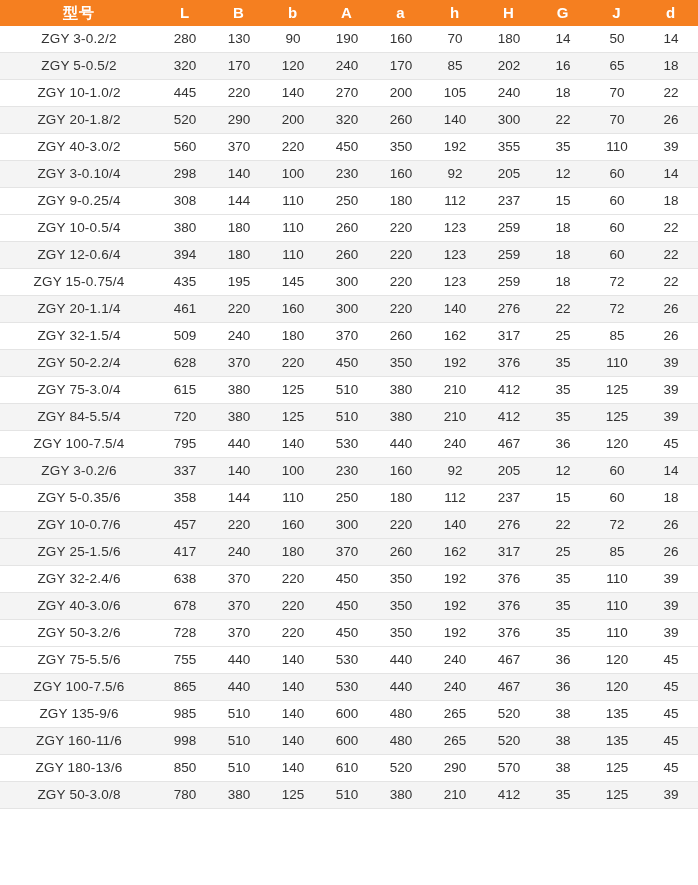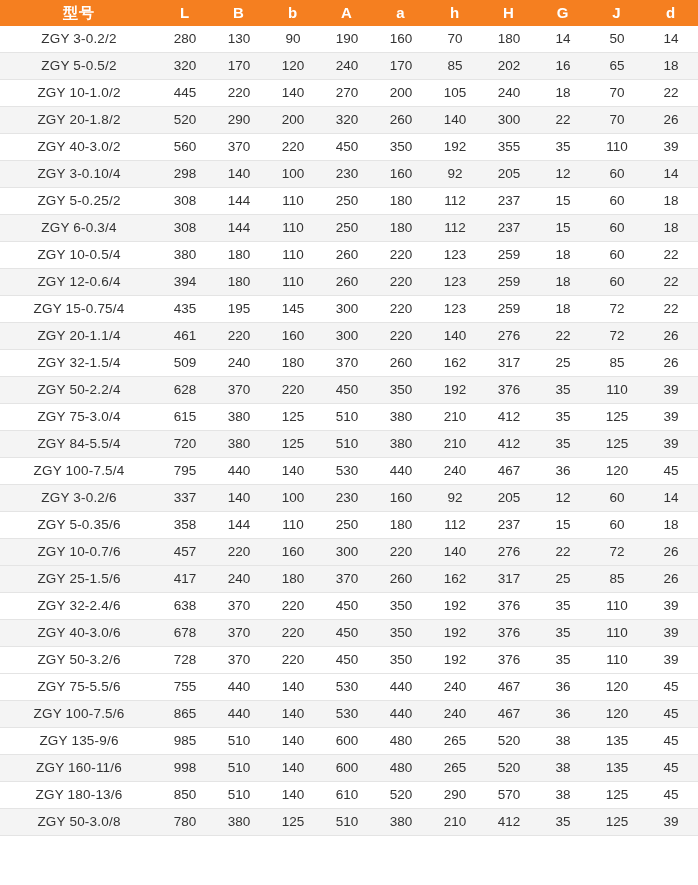--- a/index.html
+++ b/index.html
@@ -161,34 +161,21 @@
         <td>100</td>
         <td>230</td>
         <td>160</td>
         <td>92</td>
         <td>205</td>
         <td>12</td>
         <td>60</td>
         <td>14</td>
       </tr>
       <tr class="plain">
-        <td class="model">ZGY 5-0.25/2</td>
-        <td>308</td>
-        <td>144</td>
-        <td>110</td>
-        <td>250</td>
-        <td>180</td>
-        <td>112</td>
-        <td>237</td>
-        <td>15</td>
-        <td>60</td>
-        <td>18</td>
-      </tr>
-      <tr class="alt">
-        <td class="model">ZGY 6-0.3/4</td>
+        <td class="model">ZGY 9-0.25/4</td>
         <td>308</td>
         <td>144</td>
         <td>110</td>
         <td>250</td>
         <td>180</td>
         <td>112</td>
         <td>237</td>
         <td>15</td>
         <td>60</td>
         <td>18</td>

